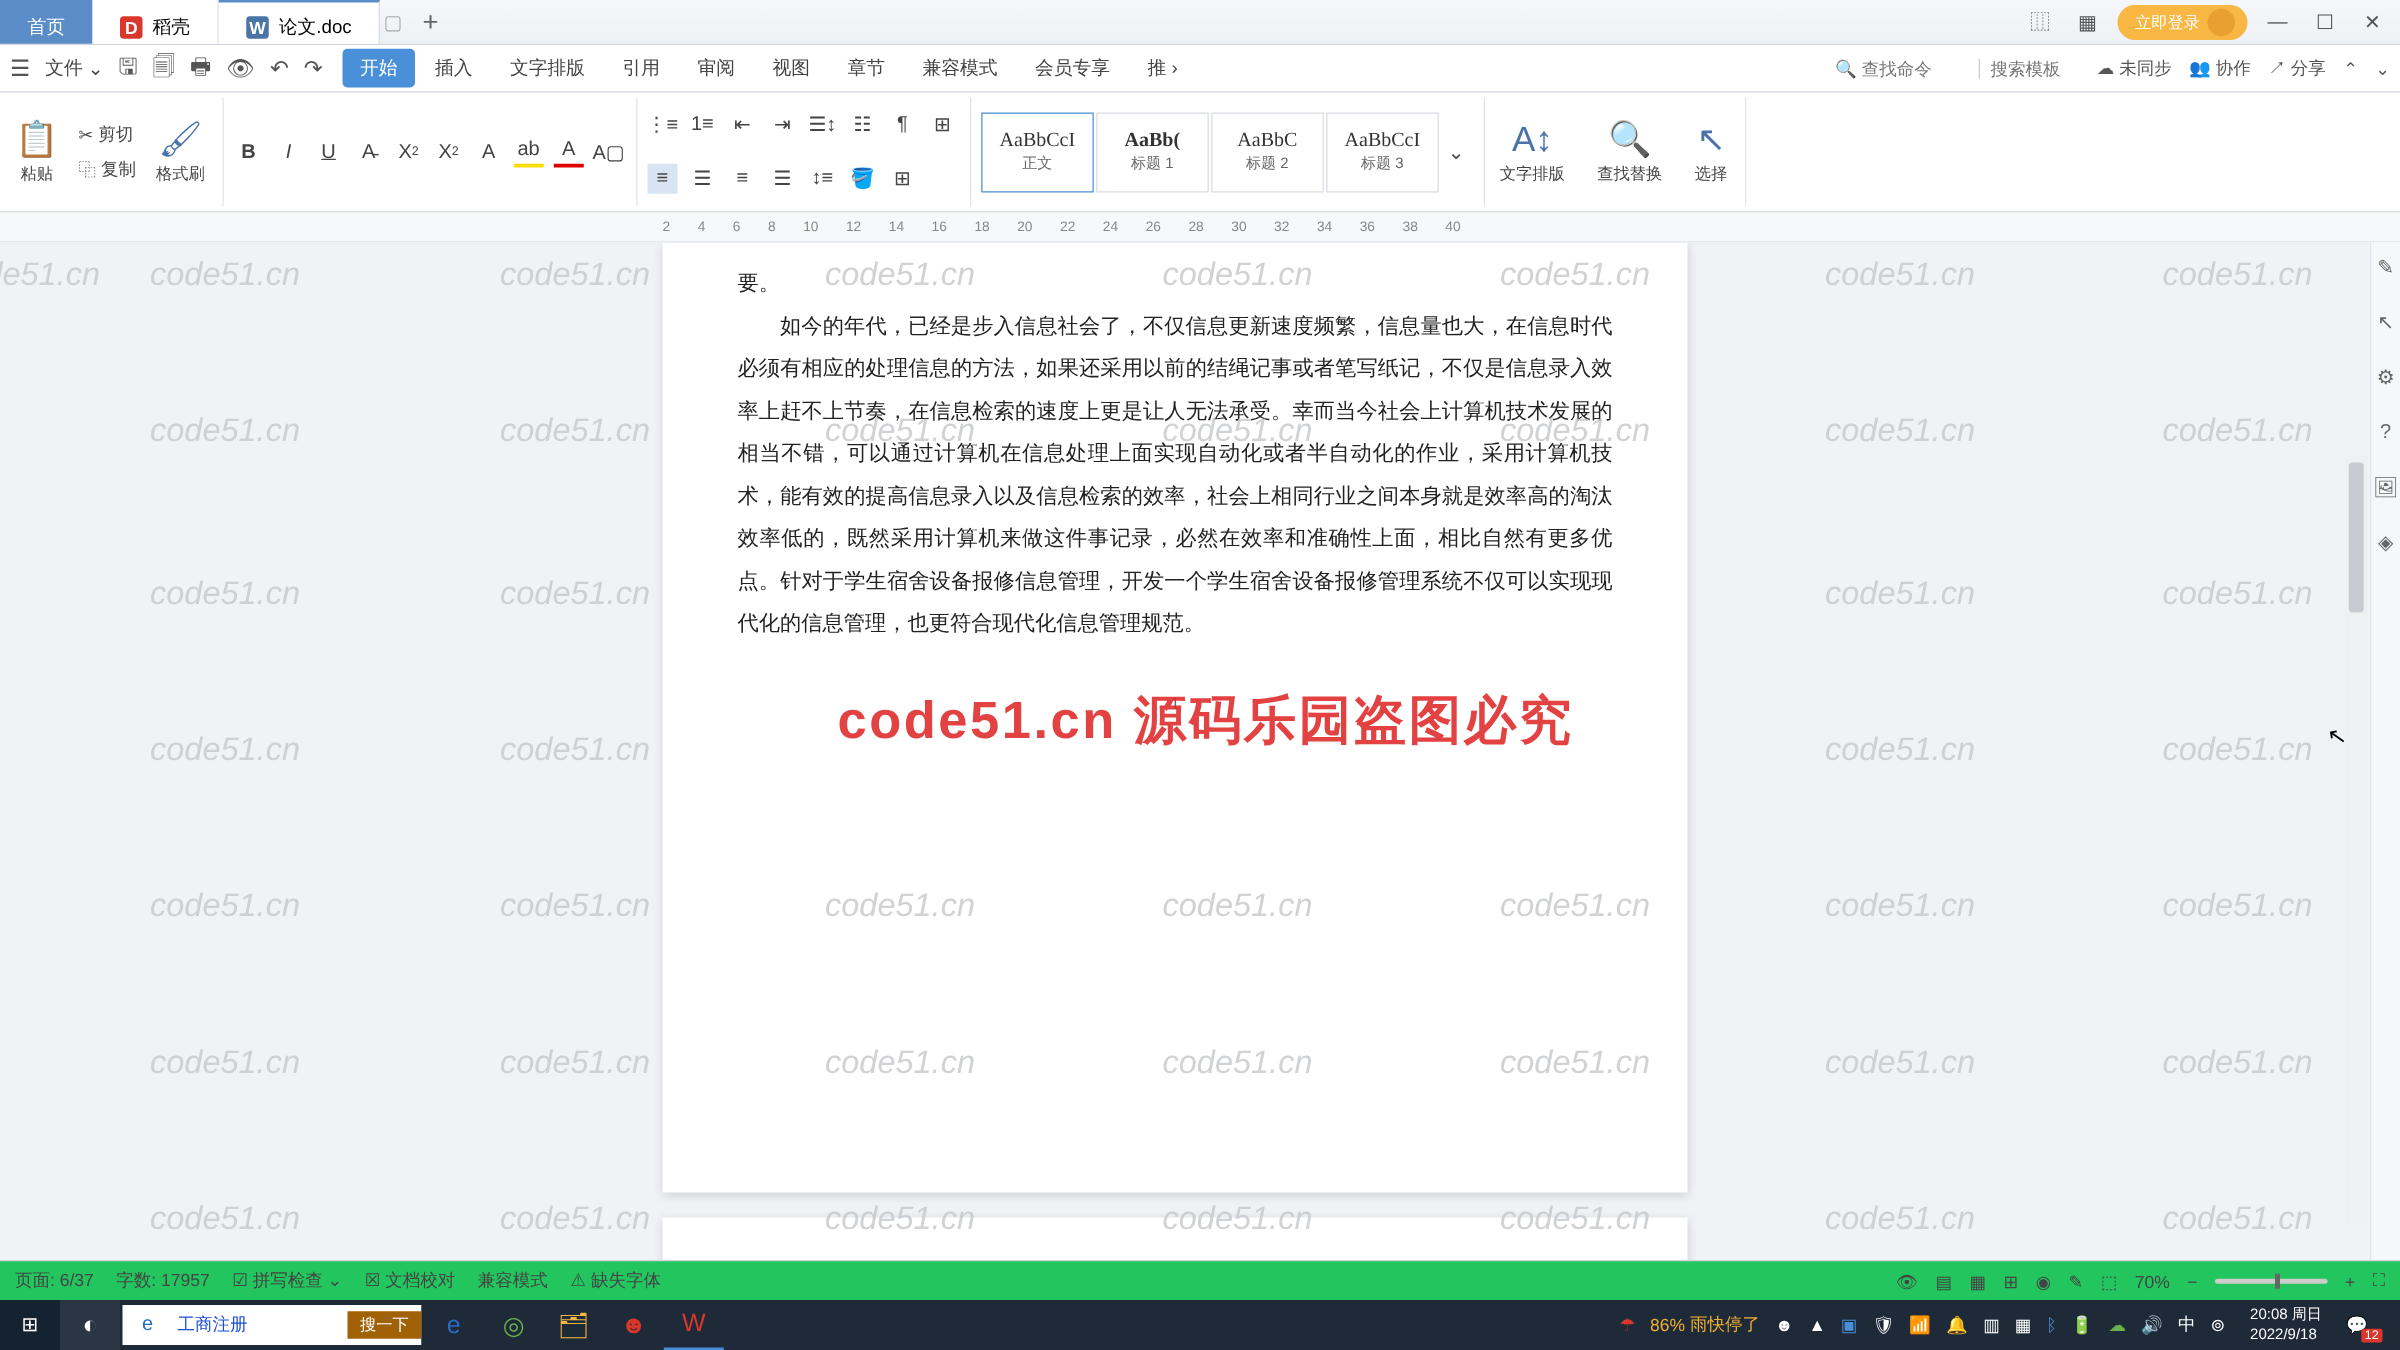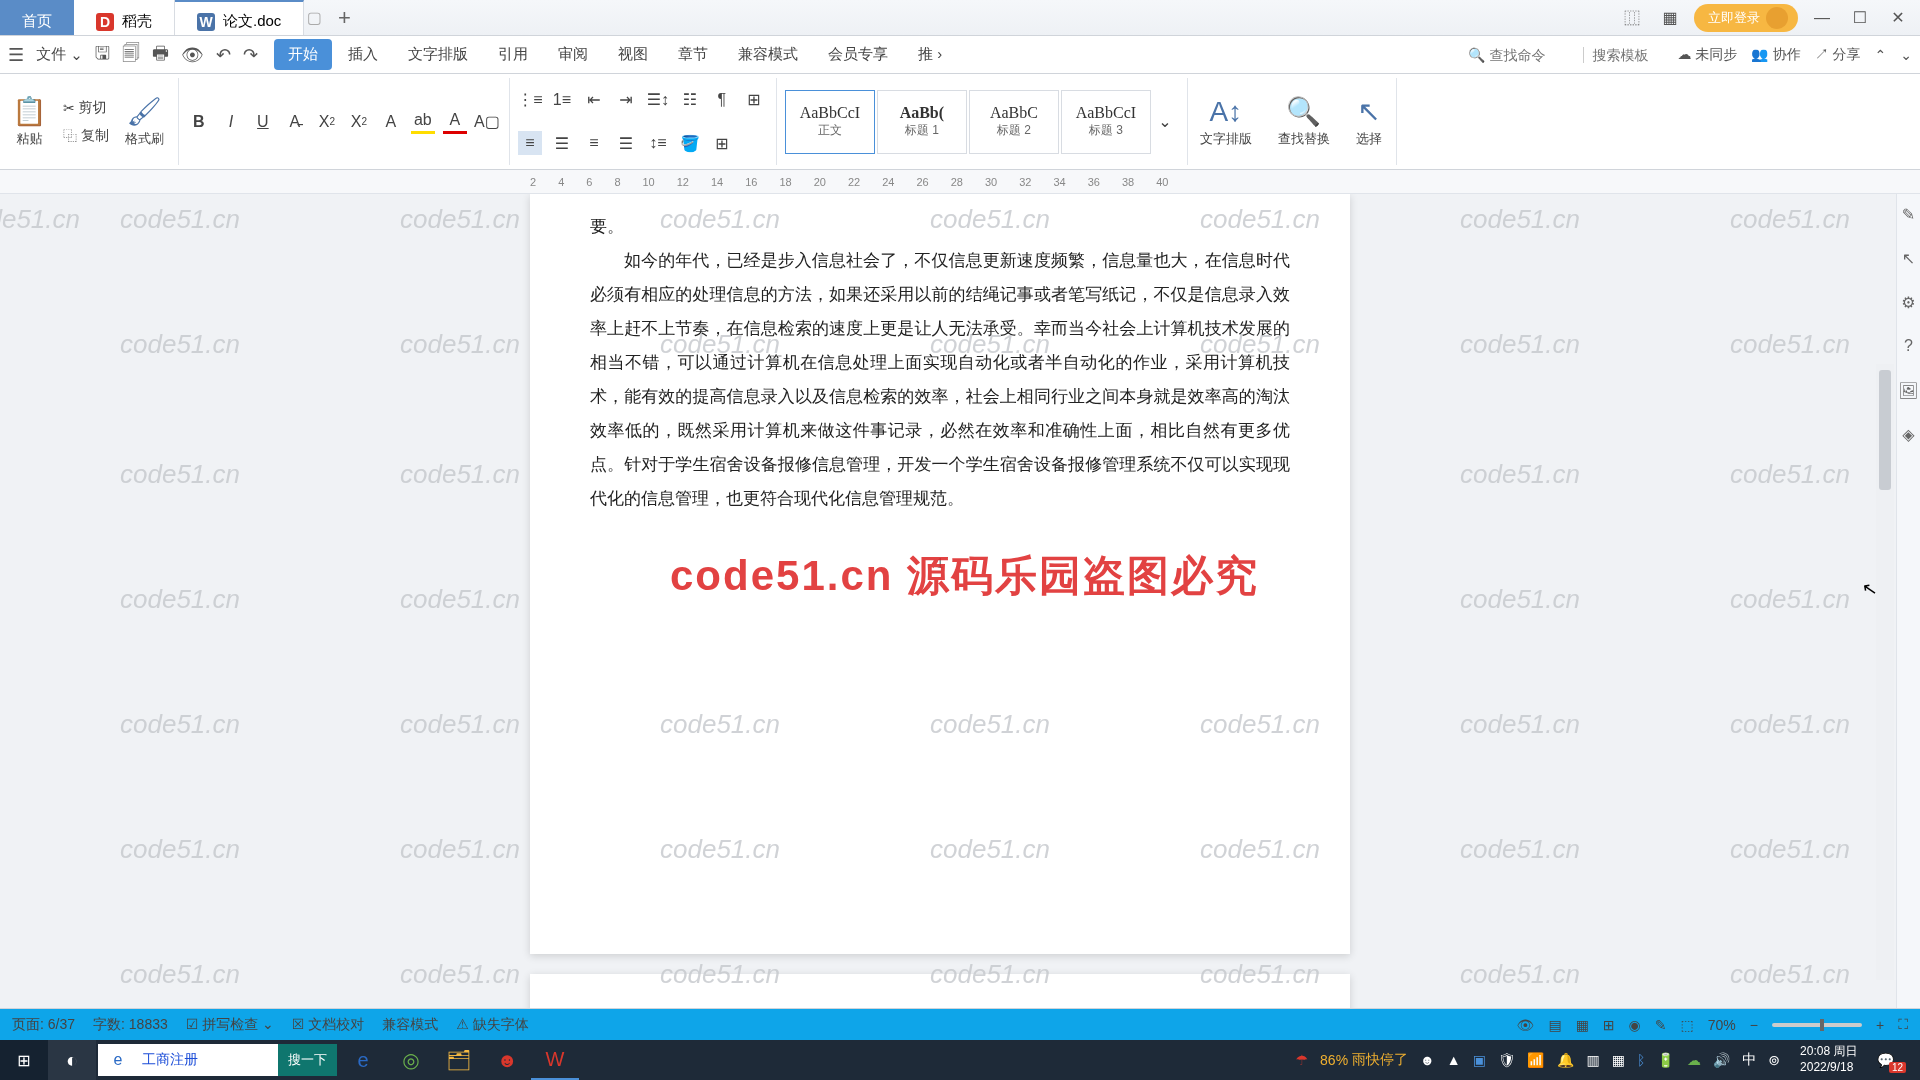--- a/index.html
+++ b/index.html
@@ -70,33 +70,33 @@
 .wm { position:absolute; color:#c5c8cc; font-size:26px; font-style:italic; font-family:Arial; pointer-events:none; user-select:none; opacity:0.8;}
 .wm-red { color:#d22; font-size:42px; font-weight:bold; font-style:normal; opacity:0.85; letter-spacing:2px;}
 
 
 .right-sidebar { position:absolute; right:0; top:194px; bottom:40px; width:24px; background:#f5f7fa; border-left:1px solid #e0e4ea; display:flex; flex-direction:column; align-items:center; padding-top:10px; gap:24px;}
 .rs-btn { width:20px; height:20px; color:#666; font-size:16px; display:flex; align-items:center; justify-content:center;}
 .scroll-track { position:absolute; right:2px; top:170px; bottom:60px; width:18px; background:#eef0f3;}
 .scroll-thumb { position:absolute; left:3px; width:12px; height:120px; top:6px; background:#c8ccd2; border-radius:3px;}
 
 
-.status-bar { position:absolute; bottom:40px; left:0; right:0; height:32px; background:#0ea5e9; border-top:1px solid #d0d4da; display:flex; align-items:center; padding:0 12px; font-size:14px; color:#444; gap:18px;}
+.status-bar { position:absolute; bottom:40px; left:0; right:0; height:32px; background:#22c55e; border-top:1px solid #d0d4da; display:flex; align-items:center; padding:0 12px; font-size:14px; color:#444; gap:18px;}
 .status-bar .right { margin-left:auto; display:flex; align-items:center; gap:14px;}
 .zoom-slider { width:90px; height:4px; background:#ccc; border-radius:2px; position:relative;}
 .zoom-slider::after { content:""; position:absolute; left:48px; top:-4px; width:4px; height:12px; background:#666;}
 
 
 .taskbar { position:absolute; bottom:0; left:0; right:0; height:40px; background:#1e2a38; display:flex; align-items:center; color:#fff;}
 .taskbar .start { width:48px; height:40px; display:flex; align-items:center; justify-content:center; background:#152230;}
 .taskbar .titem { width:48px; height:40px; display:flex; align-items:center; justify-content:center; font-size:20px;}
 .taskbar .searchbox { display:flex; align-items:center; background:#fff; height:32px; margin:0 2px;}
 .taskbar .searchbox .sicon { width:40px; display:flex; align-items:center; justify-content:center;}
 .taskbar .searchbox input { border:none; outline:none; width:140px; font-size:14px; padding:0 4px; color:#1d4ed8;}
-.taskbar .searchbox .sbtn { background:#0f766e; color:#fff; padding:0 10px; height:32px; display:flex; align-items:center; font-size:13px;}
+.taskbar .searchbox .sbtn { background:#a16207; color:#fff; padding:0 10px; height:22px; display:flex; align-items:center; font-size:13px;}
 .taskbar .spacer { flex:1;}
 .taskbar .tray { display:flex; align-items:center; gap:12px; padding-right:8px; font-size:14px;}
 .taskbar .clock { display:flex; flex-direction:column; align-items:flex-start; font-size:12px; line-height:1.3; padding:0 8px;}
 .taskbar .weather { display:flex; align-items:center; gap:4px; color:#f0b030; font-size:14px;}
 .notif { background:#d9372c; color:#fff; font-size:10px; padding:0 3px; border-radius:2px; position:relative; top:6px; left:-6px;}
 
 .cursor { position:absolute; left:1862px; top:578px; font-size:18px; color:#000; transform:rotate(-10deg); pointer-events:none;}
 </style>
 </head>
 <body>
@@ -356,21 +356,21 @@
   <div class="rs-btn">⚙</div>
   <div class="rs-btn">?</div>
   <div class="rs-btn">🖼</div>
   <div class="rs-btn">◈</div>
   <div style="flex:1"></div>
   <div class="rs-btn">⋯</div>
 </div>
 
 <div class="status-bar">
   <span>页面: 6/37</span>
-  <span>字数: 18833</span>
+  <span>字数: 17957</span>
   <span>☑ <span>拼写检查</span> ⌄</span>
   <span>☒ <span>文档校对</span></span>
   <span>兼容模式</span>
   <span>⚠ <span>缺失字体</span></span>
   <div class="right">
     <span>👁</span>
     <span>▤</span>
     <span>▦</span>
     <span>⊞</span>
     <span>◉</span>

